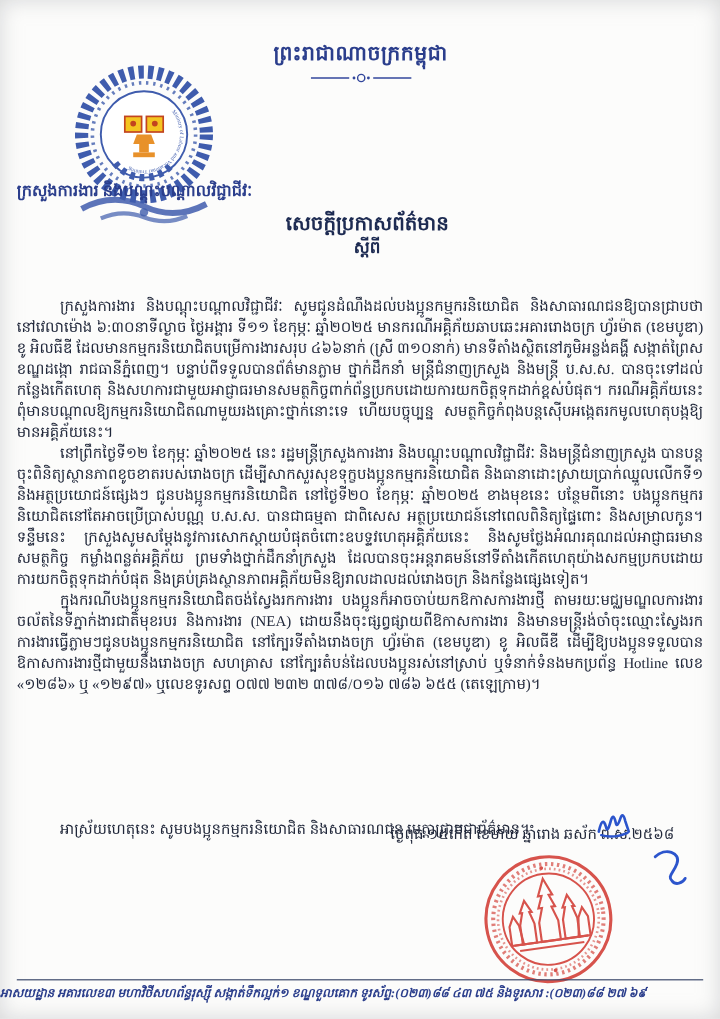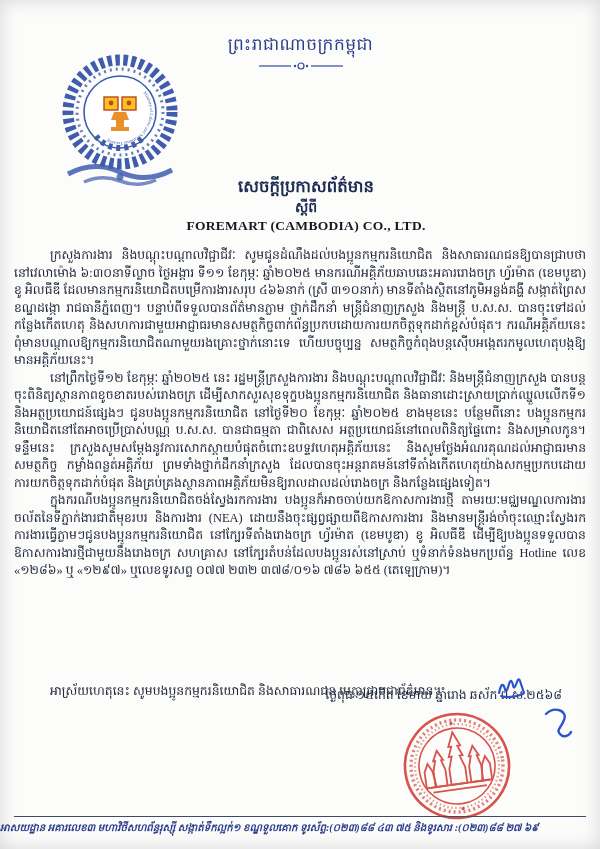--- a/index.html
+++ b/index.html
@@ -6,21 +6,21 @@
   body{background:#eceded;font-family:"Liberation Serif",serif;}
   .page{
     position:relative;width:600px;height:849px;margin:0 auto;
     background:#fcfcfb;overflow:hidden;
     box-shadow:inset 0 0 18px rgba(180,182,186,.55);
     color:#232a3a;
   }
   
   .logo-wrap{position:absolute;left:54px;top:50px;width:132px;height:142px;}
   .header-right{position:absolute;left:198px;top:33px;width:205px;text-align:center;}
-  .kingdom{font-size:17px;font-weight:normal;color:#2b3e8c;letter-spacing:.5px;line-height:24px;}
+  .kingdom{font-size:17px;font-weight:bold;color:#2b3e8c;letter-spacing:.5px;line-height:24px;}
   .motto{font-size:14.5px;color:#33479c;line-height:22px;}
   .divider-svg{margin-top:3px;}
   .ministry-line{position:absolute;left:14px;top:150px;font-size:13.5px;font-weight:bold;color:#2b3e8c;}
   
   .title-block{position:absolute;left:12px;right:0;top:176px;text-align:center;color:#1d2b52;}
   .t1{font-size:16.5px;font-weight:bold;line-height:22px;}
   .t2{font-size:14px;font-weight:bold;line-height:19px;}
   .t3{font-size:15px;font-weight:bold;line-height:21px;}
   .t4{font-size:13.5px;font-weight:bold;color:#15181f;line-height:18px;letter-spacing:.3px;}
   
@@ -82,25 +82,25 @@
     <div class="kingdom">ព្រះរាជាណាចក្រកម្ពុជា</div>
     <svg class="divider-svg" width="84" height="10" viewBox="0 0 84 10">
       <line x1="0" y1="5" x2="32" y2="5" stroke="#33479c" stroke-width="1.2"></line>
       <line x1="52" y1="5" x2="84" y2="5" stroke="#33479c" stroke-width="1.2"></line>
       <circle cx="42" cy="5" r="3" fill="none" stroke="#33479c" stroke-width="1.2"></circle>
       <circle cx="36" cy="5" r="1.2" fill="#33479c"></circle>
       <circle cx="48" cy="5" r="1.2" fill="#33479c"></circle>
     </svg>
   </div>
 
+  <div class="ministry-line">ក្រសួងការងារ និងបណ្ដុះបណ្ដាលវិជ្ជាជីវៈ</div>
 
   <div class="title-block">
     <div class="t1">សេចក្តីប្រកាសព័ត៌មាន</div>
     <div class="t2">ស្តីពី</div>
-    <div class="t4">FOREMART (CAMBODIA) CO., LTD.</div>
   </div>
 
   <div class="body-text">
     <p>ក្រសួងការងារ និងបណ្ដុះបណ្ដាលវិជ្ជាជីវៈ សូមជូនដំណឹងដល់បងប្អូនកម្មករនិយោជិត និងសាធារណជនឱ្យបានជ្រាបថា នៅវេលាម៉ោង ៦:៣០នាទីល្ងាច ថ្ងៃអង្គារ ទី១១ ខែកុម្ភៈ ឆ្នាំ២០២៥ មានករណីអគ្គិភ័យឆាបឆេះអគាររោងចក្រ ហ្វ័រម៉ាត (ខេមបូឌា) ខូ អិលធីឌី ដែលមានកម្មករនិយោជិតបម្រើការងារសរុប ៤៦៦នាក់ (ស្រី ៣១០នាក់) មានទីតាំងស្ថិតនៅភូមិអន្លង់គង្ហី សង្កាត់ព្រៃស ខណ្ឌដង្កោ រាជធានីភ្នំពេញ។ បន្ទាប់ពីទទួលបានព័ត៌មានភ្លាម ថ្នាក់ដឹកនាំ មន្ត្រីជំនាញក្រសួង និងមន្ត្រី ប.ស.ស. បានចុះទៅដល់កន្លែងកើតហេតុ និងសហការជាមួយអាជ្ញាធរមានសមត្ថកិច្ចពាក់ព័ន្ធប្រកបដោយការយកចិត្តទុកដាក់ខ្ពស់បំផុត។ ករណីអគ្គិភ័យនេះ ពុំមានបណ្ដាលឱ្យកម្មករនិយោជិតណាមួយរងគ្រោះថ្នាក់នោះទេ ហើយបច្ចុប្បន្ន សមត្ថកិច្ចកំពុងបន្តស៊ើបអង្កេតរកមូលហេតុបង្កឱ្យមានអគ្គិភ័យនេះ។</p>
     <p>នៅព្រឹកថ្ងៃទី១២ ខែកុម្ភៈ ឆ្នាំ២០២៥ នេះ រដ្ឋមន្ត្រីក្រសួងការងារ និងបណ្ដុះបណ្ដាលវិជ្ជាជីវៈ និងមន្ត្រីជំនាញក្រសួង បានបន្តចុះពិនិត្យស្ថានភាពខូចខាតរបស់រោងចក្រ ដើម្បីសាកសួរសុខទុក្ខបងប្អូនកម្មករនិយោជិត និងធានាដោះស្រាយប្រាក់ឈ្នួលលើកទី១ និងអត្ថប្រយោជន៍ផ្សេងៗ ជូនបងប្អូនកម្មករនិយោជិត នៅថ្ងៃទី២០ ខែកុម្ភៈ ឆ្នាំ២០២៥ ខាងមុខនេះ បន្ថែមពីនោះ បងប្អូនកម្មករនិយោជិតនៅតែអាចប្រើប្រាស់បណ្ណ ប.ស.ស. បានជាធម្មតា ជាពិសេស អត្ថប្រយោជន៍នៅពេលពិនិត្យផ្ទៃពោះ និងសម្រាលកូន។ ទន្ទឹមនេះ ក្រសួងសូមសម្ដែងនូវការសោកស្ដាយបំផុតចំពោះឧបទ្ទវហេតុអគ្គិភ័យនេះ និងសូមថ្លែងអំណរគុណដល់អាជ្ញាធរមានសមត្ថកិច្ច កម្លាំងពន្លត់អគ្គិភ័យ ព្រមទាំងថ្នាក់ដឹកនាំក្រសួង ដែលបានចុះអន្តរាគមន៍នៅទីតាំងកើតហេតុយ៉ាងសកម្មប្រកបដោយការយកចិត្តទុកដាក់បំផុត និងគ្រប់គ្រងស្ថានភាពអគ្គិភ័យមិនឱ្យរាលដាលដល់រោងចក្រ និងកន្លែងផ្សេងទៀត។</p>
     <p>ក្នុងករណីបងប្អូនកម្មករនិយោជិតចង់ស្វែងរកការងារ បងប្អូនក៏អាចចាប់យកឱកាសការងារថ្មី តាមរយៈមជ្ឈមណ្ឌលការងារចល័តនៃទីភ្នាក់ងារជាតិមុខរបរ និងការងារ (NEA) ដោយនឹងចុះផ្សព្វផ្សាយពីឱកាសការងារ និងមានមន្ត្រីរង់ចាំចុះឈ្មោះស្វែងរកការងារធ្វើភ្លាមៗជូនបងប្អូនកម្មករនិយោជិត នៅក្បែរទីតាំងរោងចក្រ ហ្វ័រម៉ាត (ខេមបូឌា) ខូ អិលធីឌី ដើម្បីឱ្យបងប្អូនទទួលបានឱកាសការងារថ្មីជាមួយនឹងរោងចក្រ សហគ្រាស នៅក្បែរតំបន់ដែលបងប្អូនរស់នៅស្រាប់ ឬទំនាក់ទំនងមកប្រព័ន្ធ Hotline លេខ «១២៨៦» ឬ «១២៩៧» ឬលេខទូរសព្ទ ០៧៧ ២៣២ ៣៧៨/០១៦ ៧៨៦ ៦៥៥ (តេឡេក្រាម)។</p>
   </div>
 
   <div class="closing">អាស្រ័យហេតុនេះ សូមបងប្អូនកម្មករនិយោជិត និងសាធារណជន មេត្តាជ្រាបជាព័ត៌មាន។</div>
 

